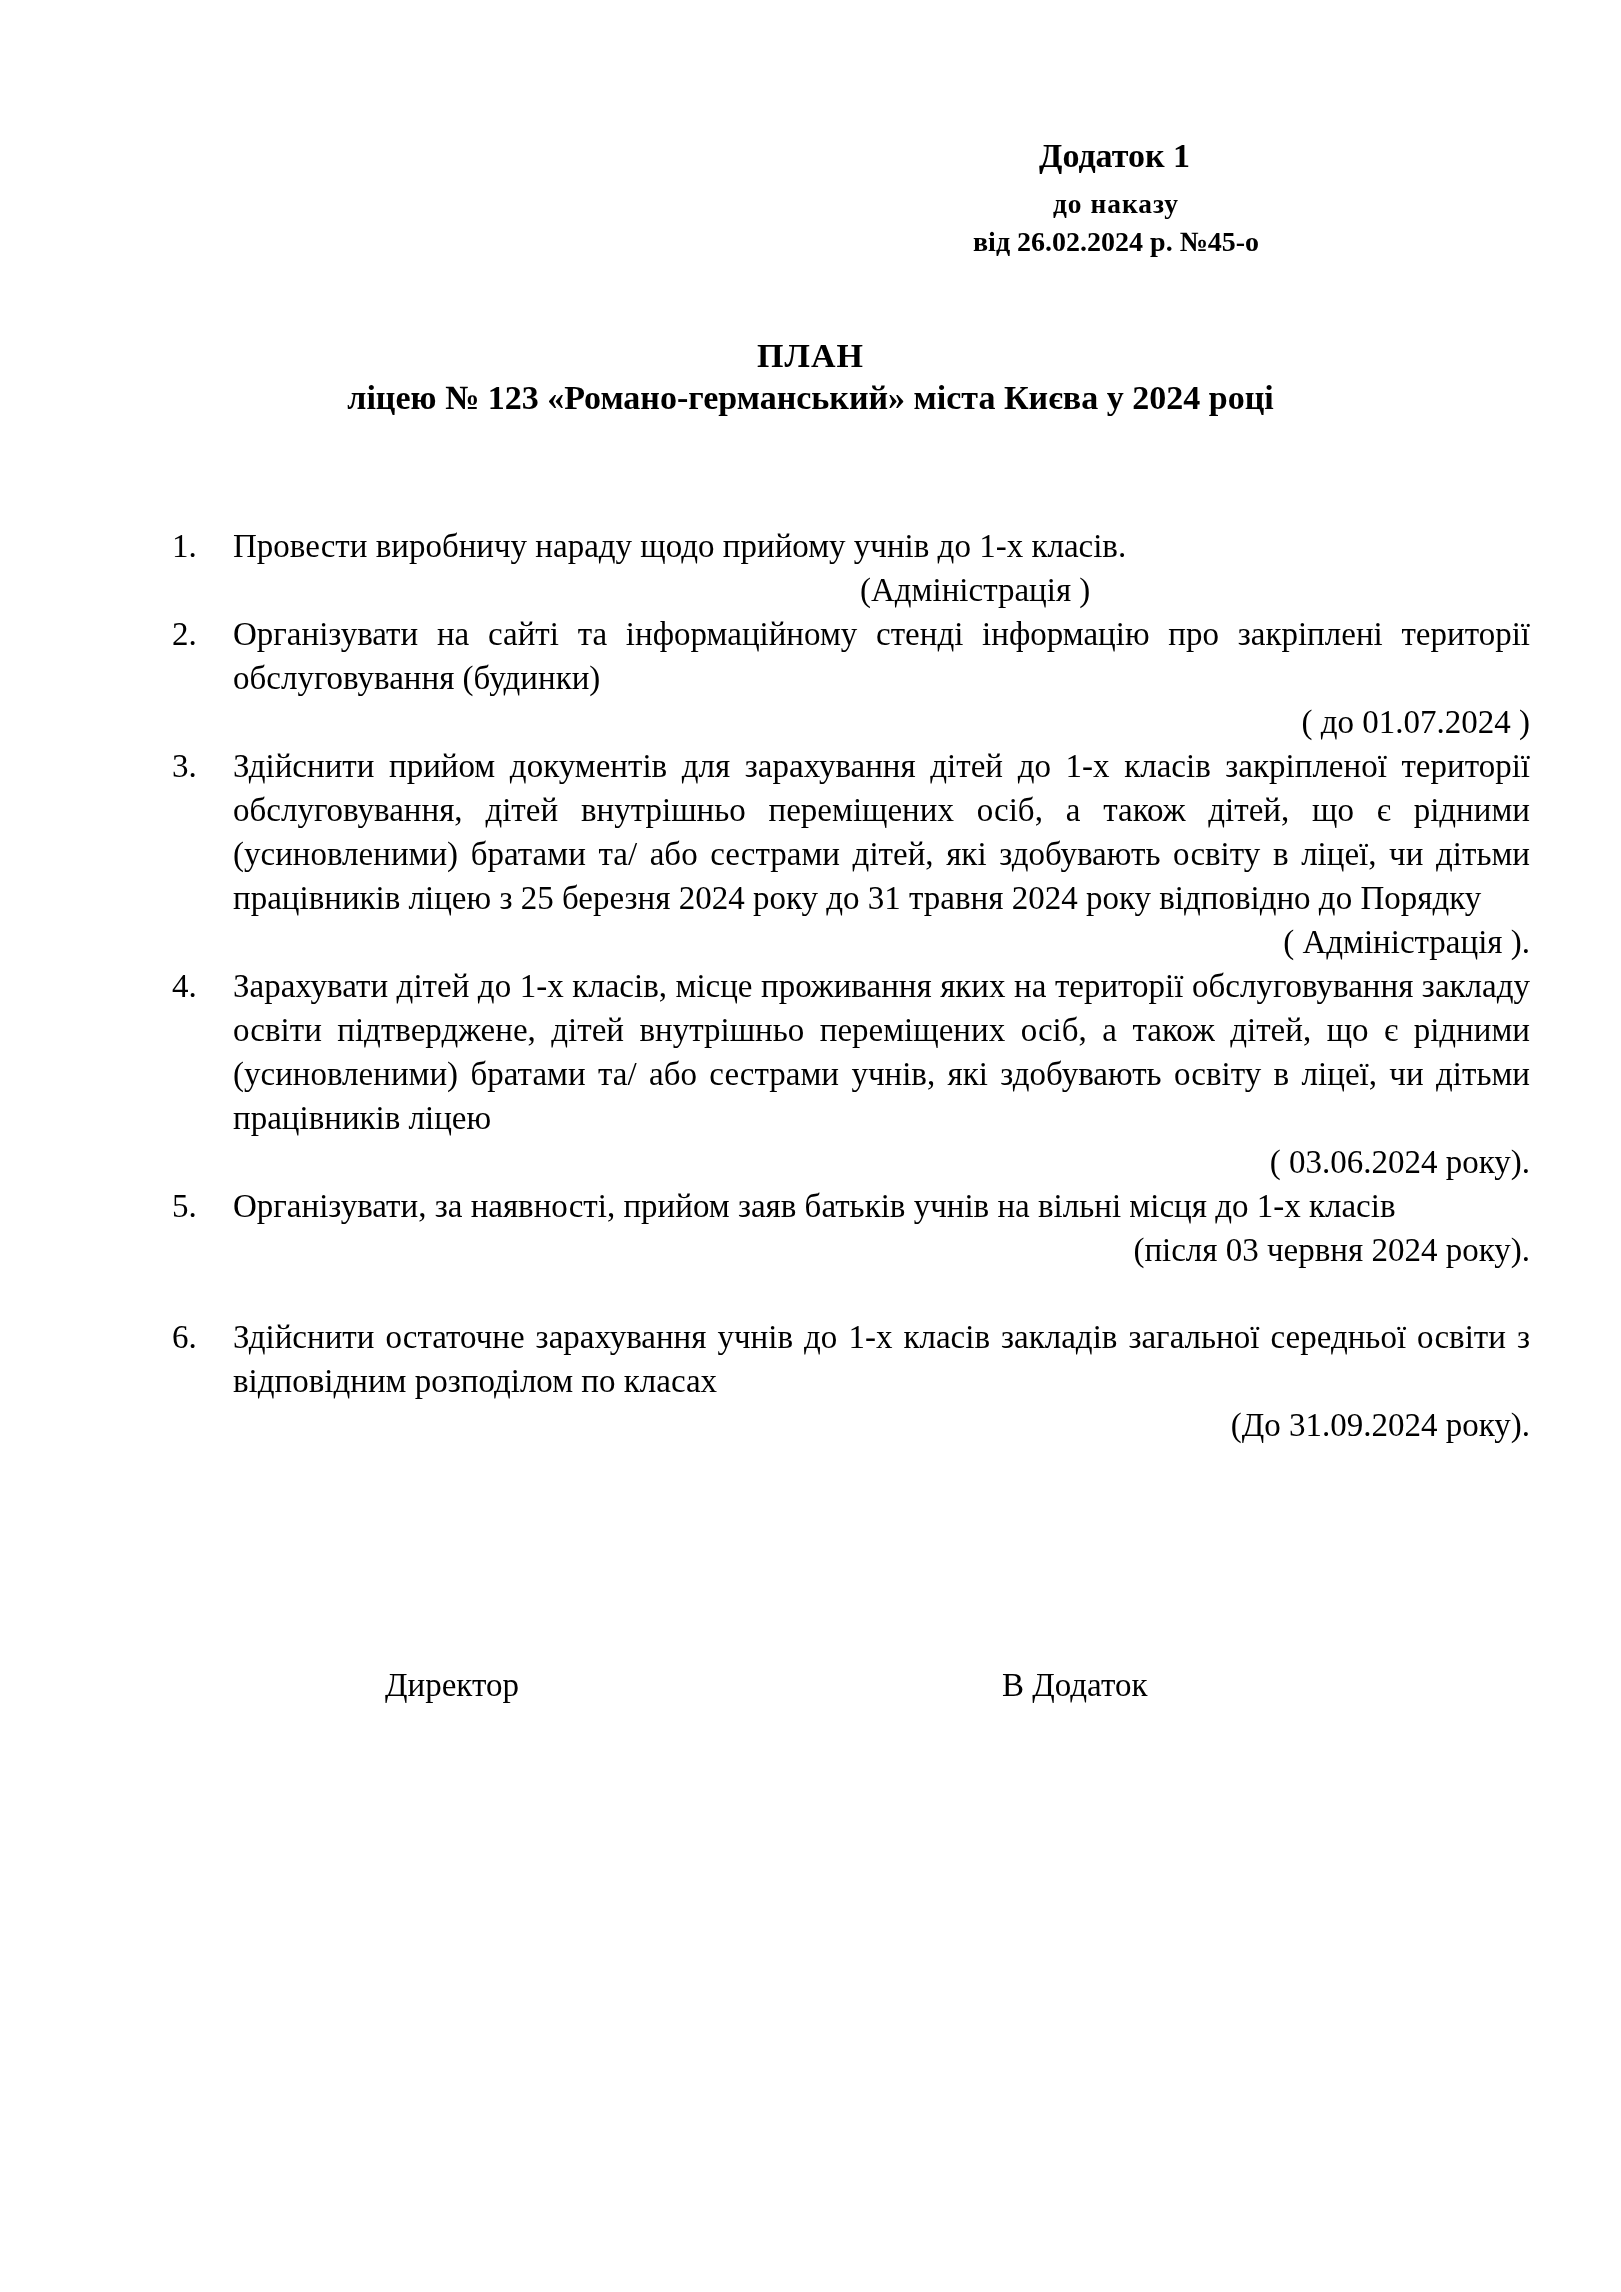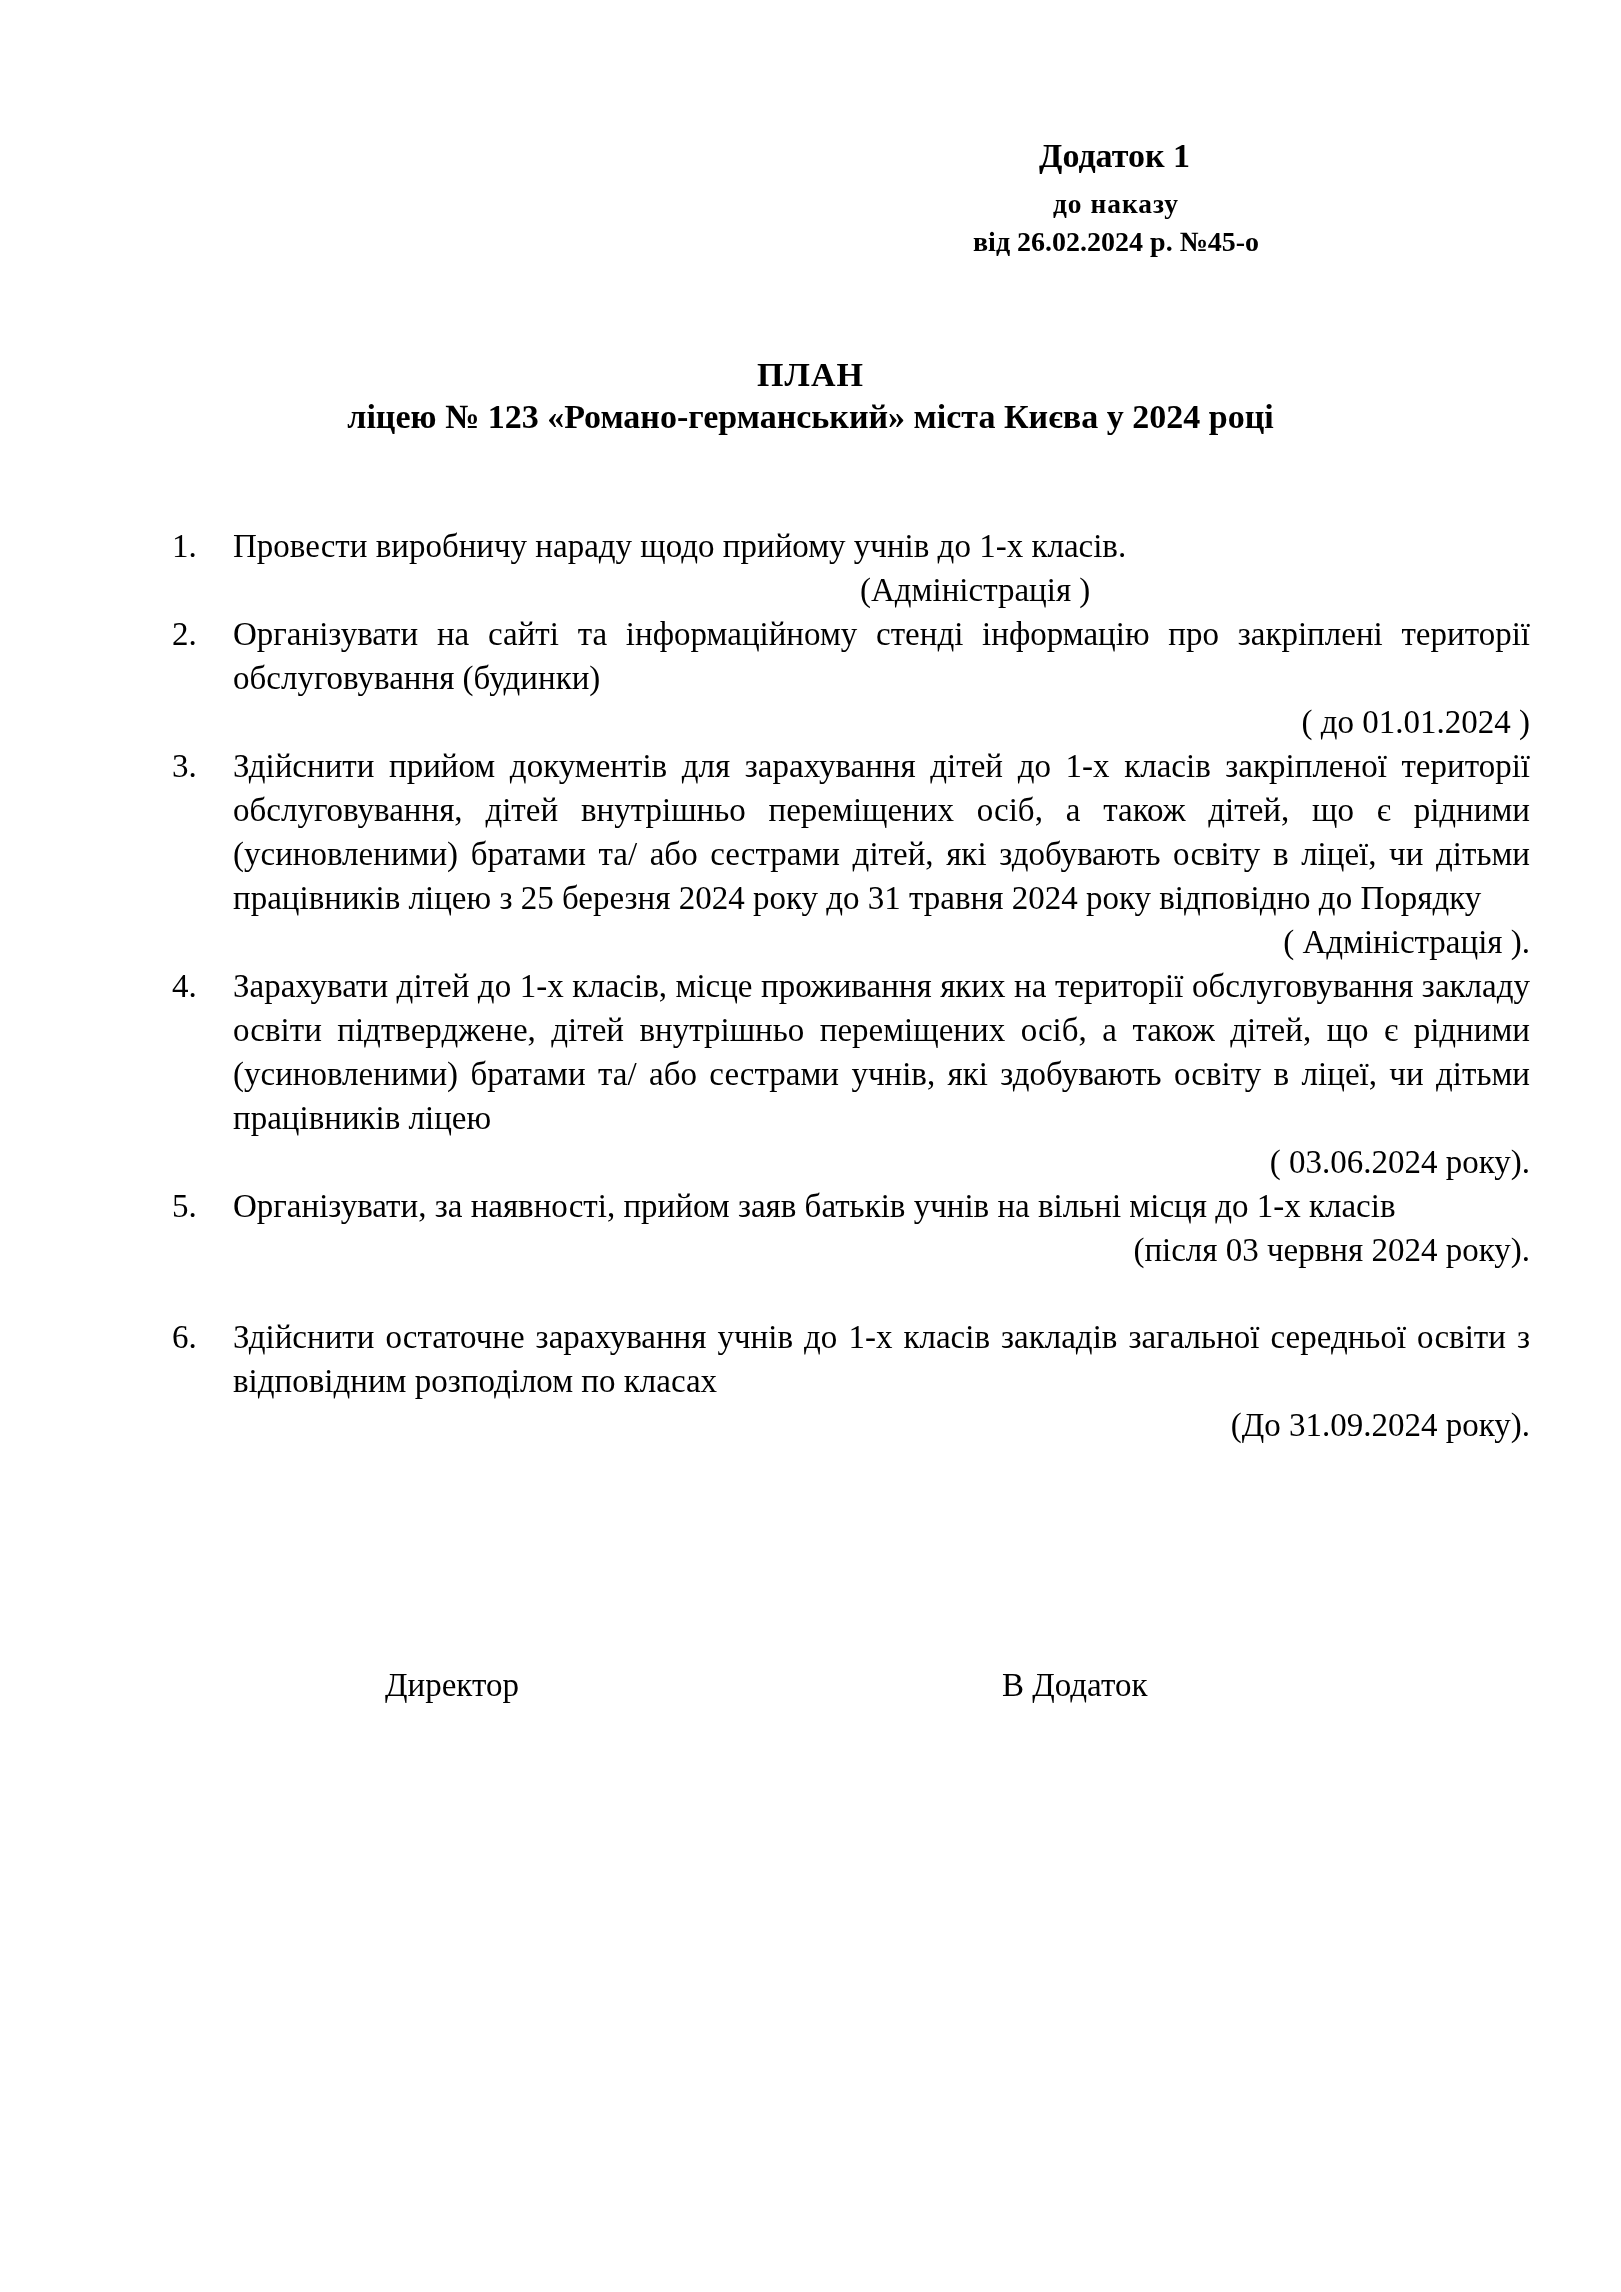--- a/index.html
+++ b/index.html
@@ -43,21 +43,20 @@
   }
   .title-block {
     position: absolute;
     left: 0;
     width: 1621px;
     top: 335px;
     text-align: center;
     font-weight: bold;
     font-size: 34px;
     line-height: 42px;
-    margin-top: 19px;
   }
   .title-block .ln { display: block; }
   .title-block .plan { letter-spacing: 1px; }
 
   .items {
     position: absolute;
     left: 172px;
     top: 524px;
     width: 1358px;
     font-size: 33px;
@@ -117,21 +116,21 @@
     <div class="body">
       <span class="text nojust">Провести виробничу нараду щодо прийому учнів до 1-х класів.</span>
       <span class="resp center">(Адміністрація )</span>
     </div>
   </div>
 
   <div class="item">
     <span class="num">2.</span>
     <div class="body">
       <span class="text">Організувати на сайті та інформаційному стенді інформацію про закріплені території обслуговування (будинки)</span>
-      <span class="resp">( до 01.01.2024 )</span>
+      <span class="resp">( до 01.07.2024 )</span>
     </div>
   </div>
 
   <div class="item">
     <span class="num">3.</span>
     <div class="body">
       <span class="text">Здійснити прийом документів для зарахування дітей до 1-х класів закріпленої території обслуговування, дітей внутрішньо переміщених осіб, а також дітей, що є рідними (усиновленими) братами та/ або сестрами  дітей, які здобувають освіту в ліцеї, чи дітьми працівників ліцею  з 25 березня 2024 року до 31 травня 2024 року відповідно до Порядку</span>
       <span class="resp">( Адміністрація ).</span>
     </div>
   </div>

